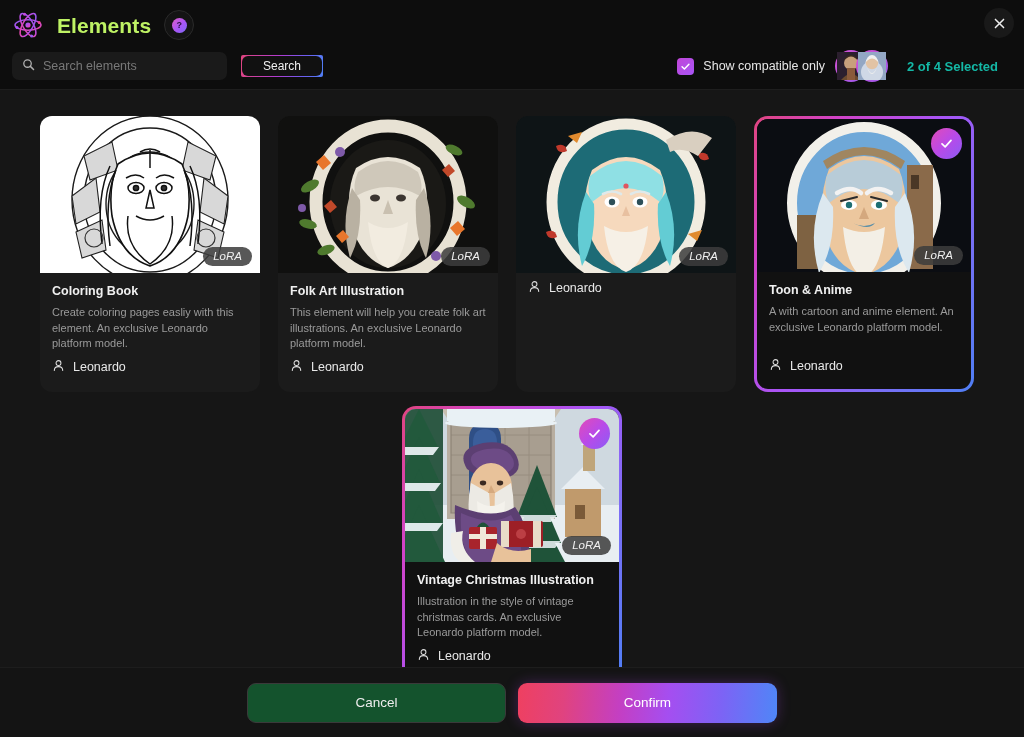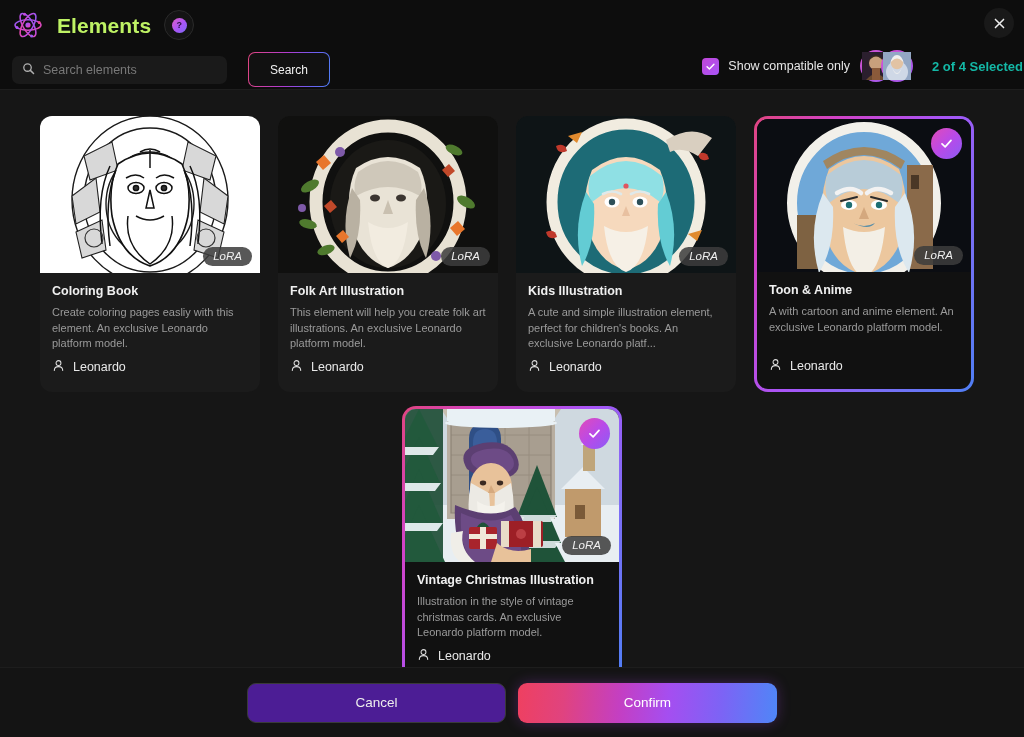--- a/index.html
+++ b/index.html
@@ -98,21 +98,21 @@
     line-height: 1;
   }
 
   
   .search-row {
     position: absolute;
     left: 12px;
     top: 52px;
     display: flex;
     align-items: center;
-    gap: 21px;
+    gap: 14px;
   }
 
   .search-field {
     position: relative;
     width: 215px;
     height: 28px;
     border-radius: 7px;
     background: #1a1a1a;
     display: flex;
     align-items: center;
@@ -129,43 +129,43 @@
     outline: none;
     color: #d8d8d8;
     font-size: 12.5px;
     font-family: "Liberation Sans", sans-serif;
   }
   .search-input::placeholder { color: #787878; }
 
   .search-btn {
     position: relative;
     width: 82px;
-    height: 35px;
-    border-radius: 7px;
+    height: 22px;
+    border-radius: 2px;
     padding: 1px;
     background: linear-gradient(100deg, #e0457f 0%, #b23bd0 45%, #6f5cf0 75%, #4f7ff5 100%);
     cursor: pointer;
   }
   .search-btn-inner {
     width: 100%;
     height: 100%;
     border-radius: 6px;
     background: #111111;
     display: flex;
     align-items: center;
     justify-content: center;
     font-size: 12px;
     color: #f0f0f0;
     font-weight: 400;
   }
 
   
   .header-right {
     position: absolute;
-    right: 1px;
+    right: 26px;
     top: 52px;
     display: flex;
     align-items: center;
     height: 28px;
   }
 
   .compat-toggle {
     display: flex;
     align-items: center;
     gap: 9px;
@@ -343,21 +343,21 @@
     align-items: center;
     justify-content: center;
     gap: 12px;
     position: relative;
   }
 
   .btn-cancel {
     width: 259px;
     height: 40px;
     border-radius: 9px;
-    background: #4c1d95;
+    background: #14532d;
     border: 1px solid #3a3a3a;
     color: #ededed;
     font-size: 13.5px;
     font-family: "Liberation Sans", sans-serif;
     cursor: pointer;
     display: flex;
     align-items: center;
     justify-content: center;
   }
 
@@ -626,24 +626,20 @@
                 <path d="M30 116 q9 -4 11 5 q-9 4 -11 -5 z"></path>
               </g>
               <g fill="#e08a2e">
                 <path d="M172 118 l14 -4 -5 11 z"></path>
                 <path d="M52 20 l14 -4 -5 11 z"></path>
               </g>
               <path d="M150 24 Q176 8 196 22 L182 40 Q166 30 154 36 Z" fill="#d9cfc0"></path>
             </svg>
             <span class="lora-badge">LoRA</span>
           </div>
-          <div class="card-info">
-            <div class="card-title">Kids Illustration</div>
-            <div class="card-desc">A cute and simple illustration element, perfect for children's books. An exclusive Leonardo platf...</div>
-          </div>
           <div class="card-author">
             <span>
               <svg viewBox="0 0 16 16" width="13" height="13">
                 <circle cx="8" cy="5" r="3" stroke="#dcdcdc" stroke-width="1.3" fill="none"></circle>
                 <path d="M2.8 14 Q3 9.4 8 9.4 Q13 9.4 13.2 14" stroke="#dcdcdc" stroke-width="1.3" fill="none" stroke-linecap="round"></path>
               </svg>
             </span>
             <span class="author-name">Leonardo</span>
           </div>
         </div>

